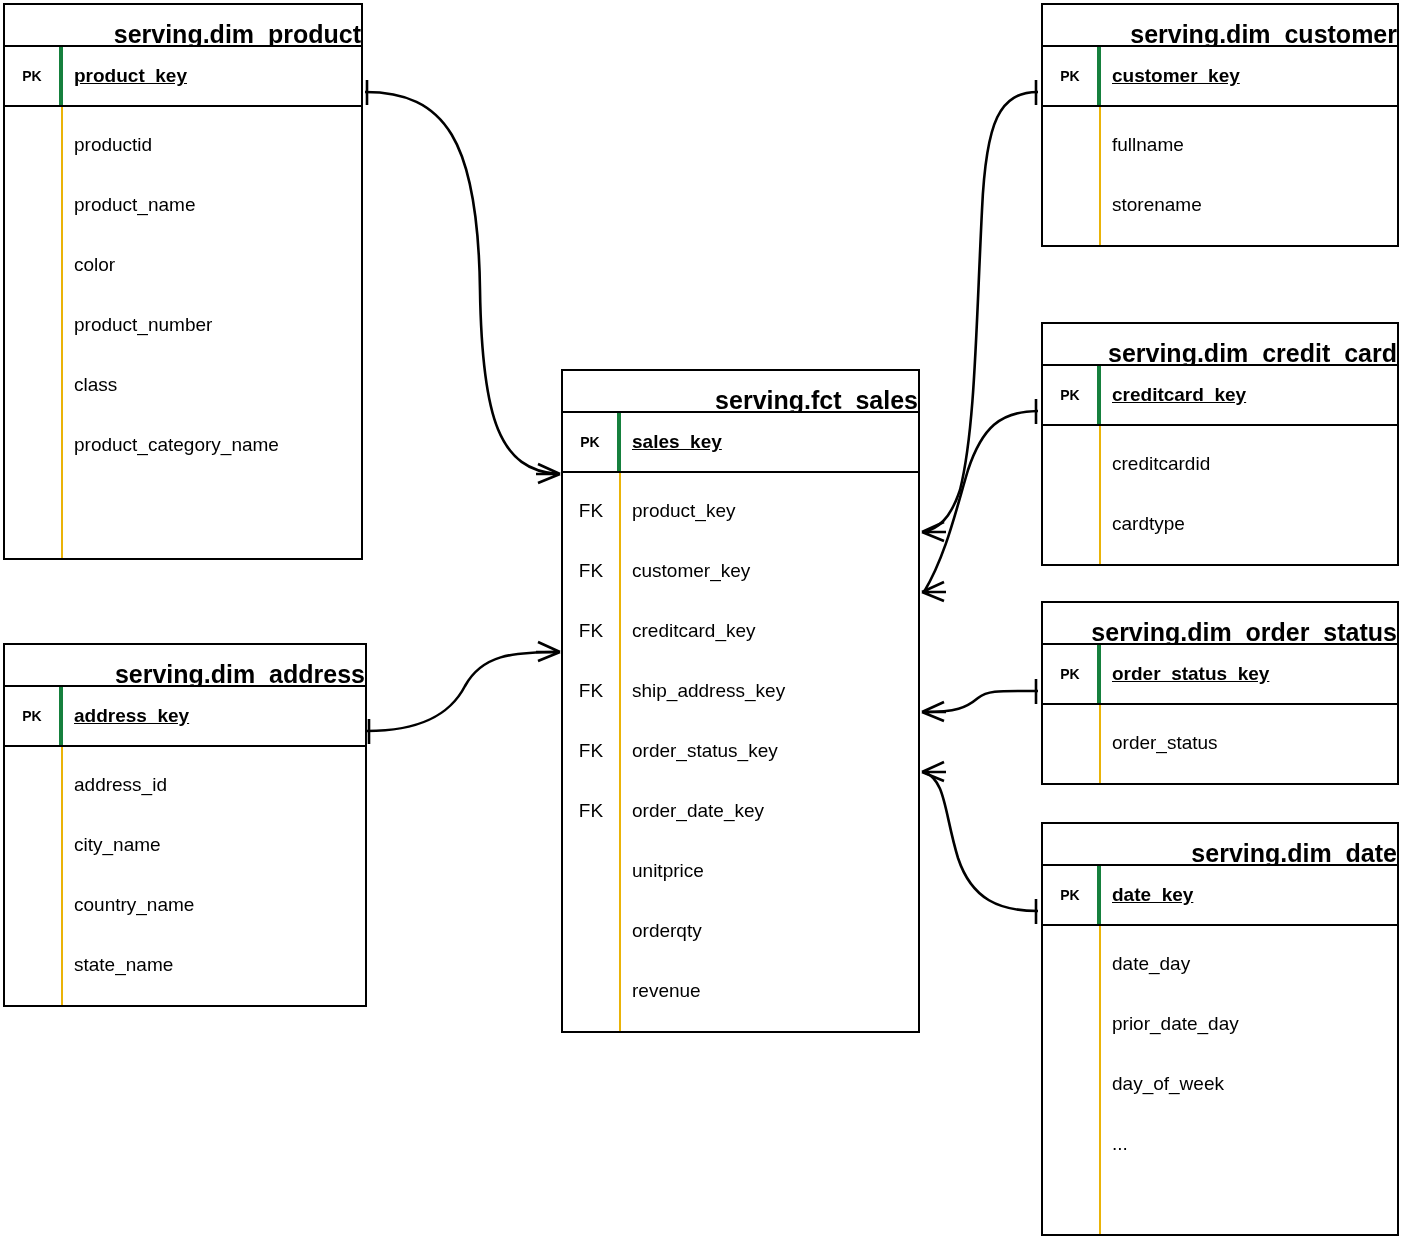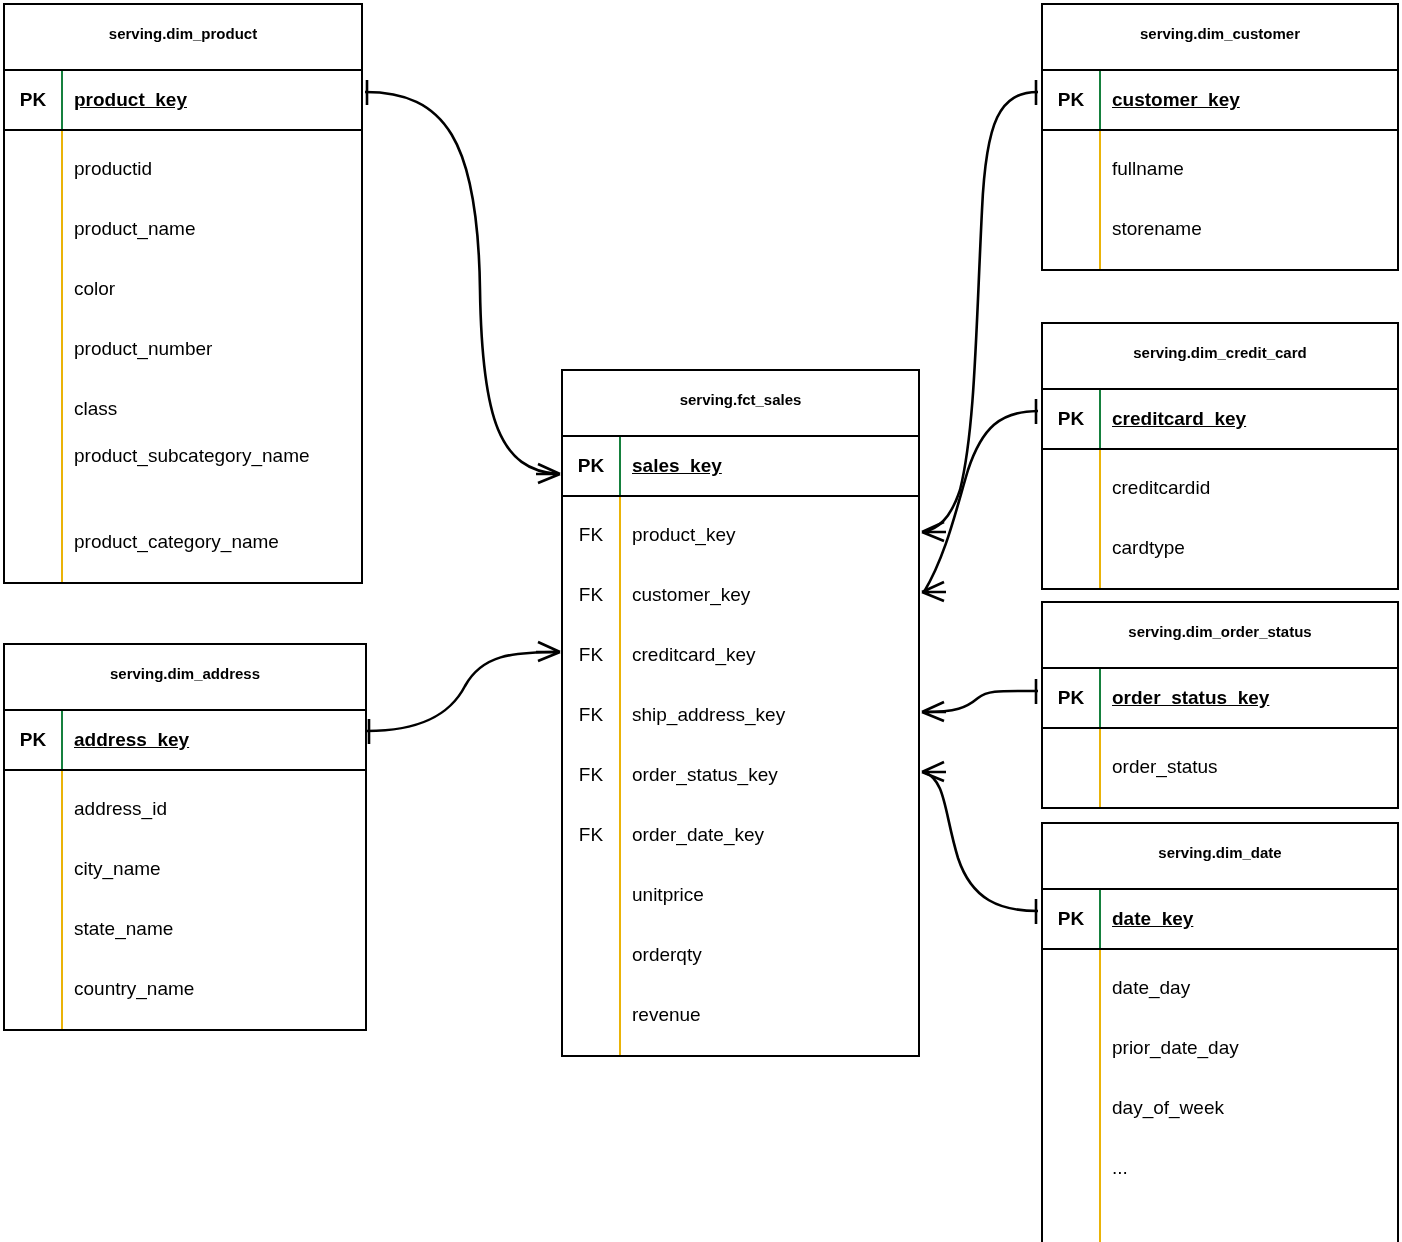--- a/index.html
+++ b/index.html
@@ -28,42 +28,42 @@
     pointer-events: none;
   }
   .entity {
     position: absolute;
     box-sizing: border-box;
     border: 2px solid #000000;
     background: #ffffff;
   }
   .ent-title {
     box-sizing: border-box;
-    height: 66px;
+    height: 42px;
     line-height: 58px;
-    text-align: center;
+    text-align: right;
     font-weight: bold;
-    font-size: 15px;
+    font-size: 25px;
     border-bottom: 2px solid #000000;
     white-space: nowrap;
     overflow: hidden;
   }
   .row {
     display: flex;
     box-sizing: border-box;
   }
   .row.pk-row {
     border-bottom: 2px solid #000000;
   }
   .key-cell {
     box-sizing: border-box;
     flex: 0 0 58px;
     width: 58px;
-    border-right: 2px solid #15803d;
-    font-size: 19px;
+    border-right: 4px solid #15803d;
+    font-size: 14px;
     display: flex;
     align-items: center;
     justify-content: center;
   }
   .key-cell.bold { font-weight: bold; }
   .attr-cell {
     box-sizing: border-box;
     flex: 1 1 auto;
     padding-left: 11px;
     font-size: 19px;
@@ -179,23 +179,20 @@
           </div>
         <div class="fld-attr">
             <span>color</span>
           </div>
         <div class="fld-attr">
             <span>product_number</span>
           </div>
         <div class="fld-attr">
             <span>class</span>
           </div>
-        <div class="fld-attr tall">
-            <span>product_subcategory_name</span>
-          </div>
         <div class="fld-attr">
             <span>product_category_name</span>
           </div>
         <div class="pad-bot"></div>
       </div>
     </div>
   </div>
 
   <div class="entity" style="left:3px; top:643px; width:364px;">
     <div class="ent-title">serving.dim_address</div>
@@ -216,24 +213,24 @@
       </div>
       <div class="body-attrs">
         <div class="pad-top"></div>
         <div class="fld-attr">
             <span>address_id</span>
           </div>
         <div class="fld-attr">
             <span>city_name</span>
           </div>
         <div class="fld-attr">
+            <span>country_name</span>
+          </div>
+        <div class="fld-attr">
             <span>state_name</span>
-          </div>
-        <div class="fld-attr">
-            <span>country_name</span>
           </div>
         <div class="pad-bot"></div>
       </div>
     </div>
   </div>
 
   <div class="entity" style="left:561px; top:321px; width:359px;margin-top:48px;">
     <div class="ent-title">serving.fct_sales</div>
     <div class="row pk-row">
       <div class="key-cell bold">PK</div>

